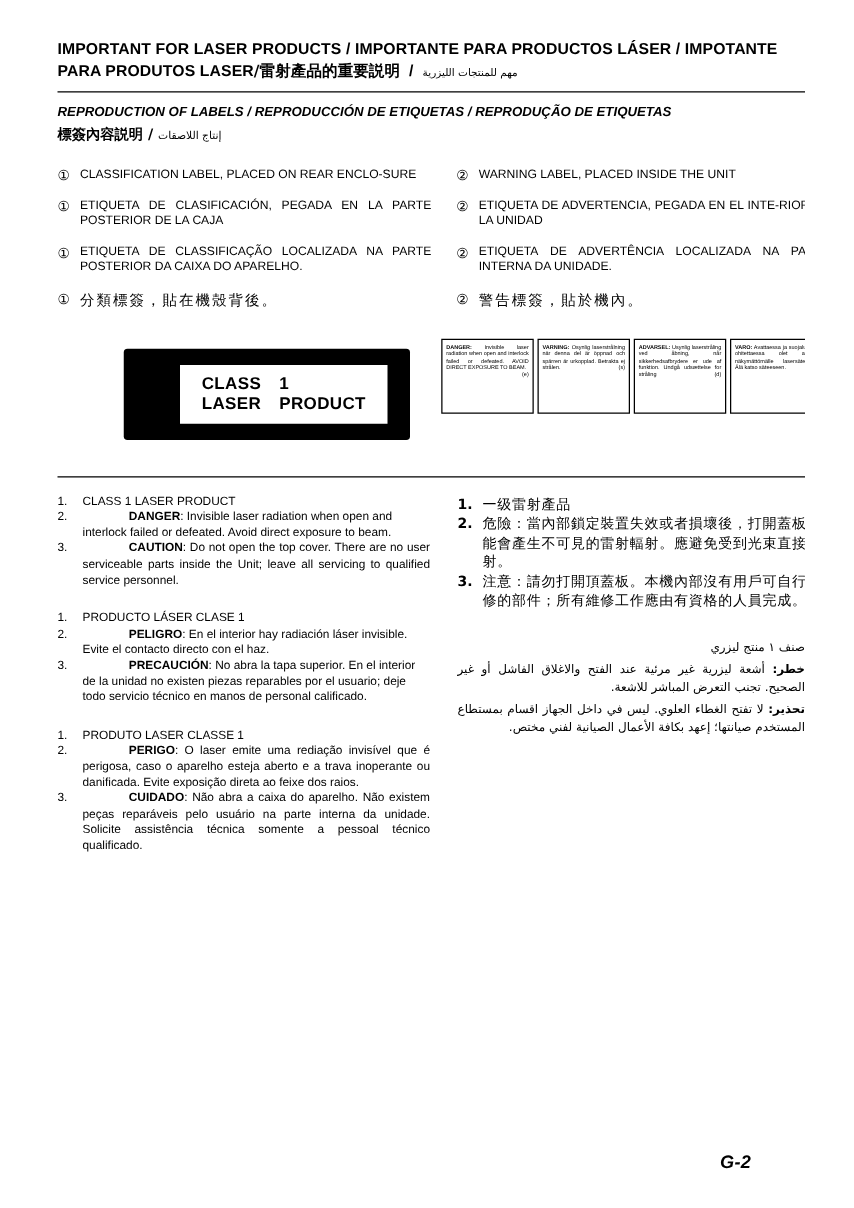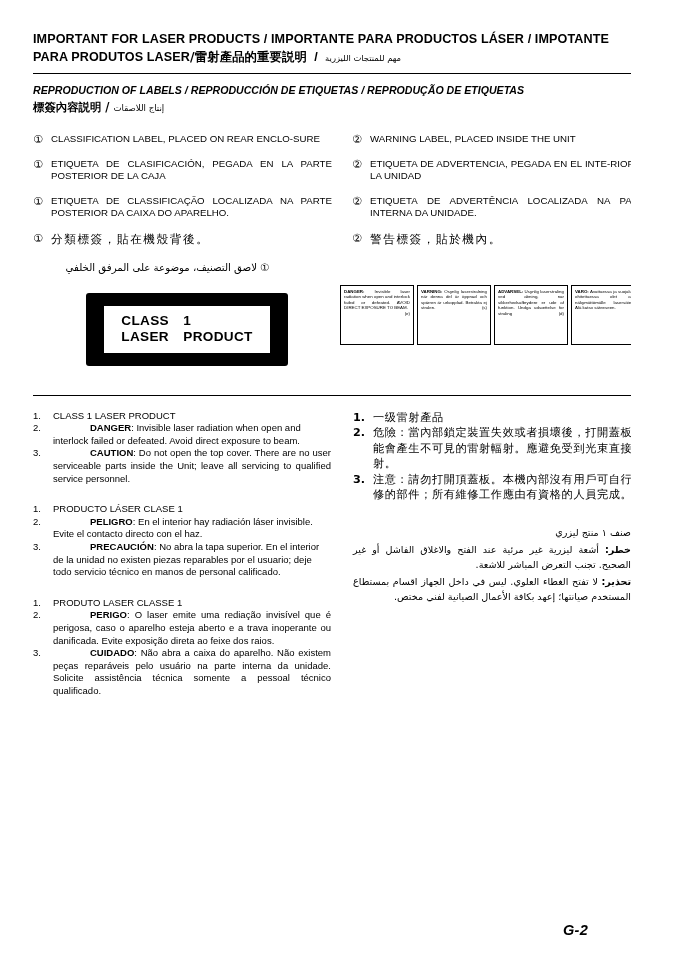--- a/index.html
+++ b/index.html
@@ -12,20 +12,21 @@
     color: #000000;
     -webkit-font-smoothing: antialiased;
   }
   .page {
     position: relative;
     width: 631px;
     height: 966px;
     background: #ffffff;
     overflow: hidden;
     box-sizing: border-box;
+    margin-left: 13px;
   }
   .content {
     position: absolute;
     left: 33px;
     top: 30px;
     width: 617px;
   }
 
   
   .doc-title {
@@ -132,20 +133,21 @@
     position: absolute;
     left: 53px;
     top: 8px;
     width: 202px;
     height: 73px;
     background: #000000;
     border-radius: 3px;
     display: flex;
     align-items: center;
     justify-content: center;
+    padding-left: 27px;
   }
   .class-label-inner {
     width: 166px;
     height: 47px;
     background: #ffffff;
     display: flex;
     align-items: center;
     justify-content: center;
   }
   .class-label-text {
@@ -283,21 +285,20 @@
           <div class="lab-txt">ETIQUETA DE CLASIFICACIÓN, PEGADA EN LA PARTE POSTERIOR DE LA CAJA</div>
         </div>
         <div class="lab-row">
           <div class="lab-num">①</div>
           <div class="lab-txt">ETIQUETA DE CLASSIFICAÇÃO LOCALIZADA NA PARTE POSTERIOR DA CAIXA DO APARELHO.</div>
         </div>
         <div class="lab-row cjk">
           <div class="lab-num">①</div>
           <div class="lab-txt">分類標簽，貼在機殼背後。</div>
         </div>
-        <div class="lab-arabic">① لاصق التصنيف، موضوعة على المرفق الخلفي</div>
       </div>
 
       <div class="label-col">
         <div class="lab-row">
           <div class="lab-num">②</div>
           <div class="lab-txt nj">WARNING LABEL, PLACED INSIDE THE UNIT</div>
         </div>
         <div class="lab-row">
           <div class="lab-num">②</div>
           <div class="lab-txt">ETIQUETA DE ADVERTENCIA, PEGADA EN EL INTE-RIOR DE LA UNIDAD</div>

